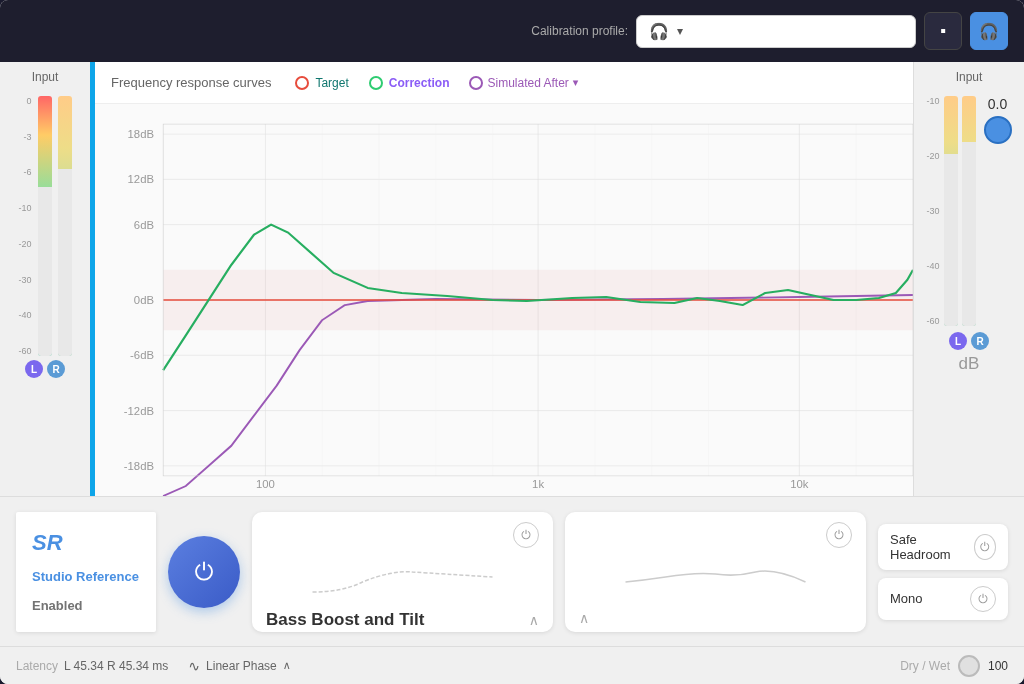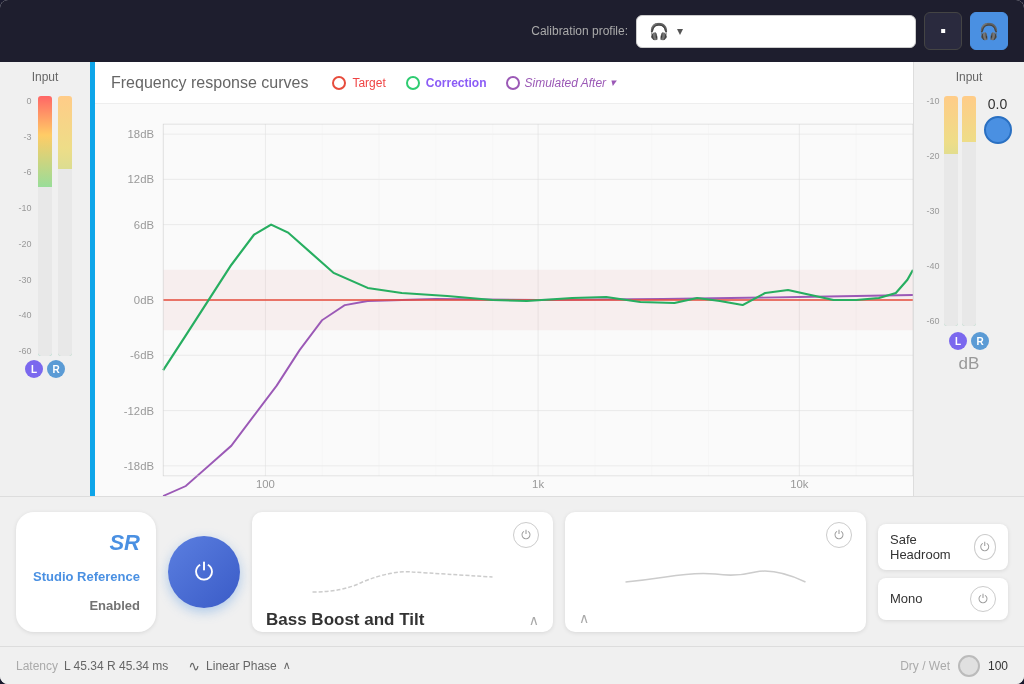--- a/index.html
+++ b/index.html
@@ -151,21 +151,21 @@
     }
     .graph-header {
       display: flex;
       align-items: center;
       padding: 8px 16px;
       border-bottom: 1px solid #eee;
       gap: 24px;
       height: 42px;
     }
     .graph-title {
-      font-size: 16px;
+      font-size: 13px;
       color: #666;
     }
     .legend {
       display: flex;
       gap: 20px;
       align-items: center;
     }
     .legend-item {
       display: flex;
       align-items: center;
@@ -175,29 +175,28 @@
     .legend-circle {
       width: 14px;
       height: 14px;
       border-radius: 50%;
       border: 2px solid;
       background: transparent;
     }
     .legend-circle.target { border-color: #e74c3c; }
     .legend-circle.correction { border-color: #2ecc71; }
     .legend-circle.simulated { border-color: #9b59b6; }
-    .legend-text.target { color: #ef4444; }
+    .legend-text.target { color: #0f766e; }
     .legend-text.correction { color: #8b5cf6; font-weight: 600; }
     .legend-text.simulated { color: #9b59b6; }
     .simulated-with-arrow {
       display: flex;
       align-items: center;
       gap: 4px;
       cursor: pointer;
-      font-style: italic;
     }
     
     .graph-area {
       flex: 1;
       position: relative;
       background: #fafafa;
       overflow: hidden;
     }
     .graph-svg {
       width: 100%;
@@ -228,25 +227,25 @@
       display: flex;
       align-items: center;
       padding: 8px 16px;
       gap: 12px;
       border-top: 1px solid #ddd;
       flex-shrink: 0;
     }
     
     .studio-ref-box {
       background: white;
-      border-radius: 18px;
+      border-radius: 2px;
       padding: 12px 16px;
       display: flex;
       flex-direction: column;
-      align-items: flex-end;
+      align-items: flex-start;
       width: 140px;
       height: 120px;
       justify-content: space-around;
       box-shadow: 0 1px 4px rgba(0,0,0,0.1);
     }
     .sr-logo {
       color: #4a90e2;
       font-size: 22px;
       font-style: italic;
       font-weight: 700;

